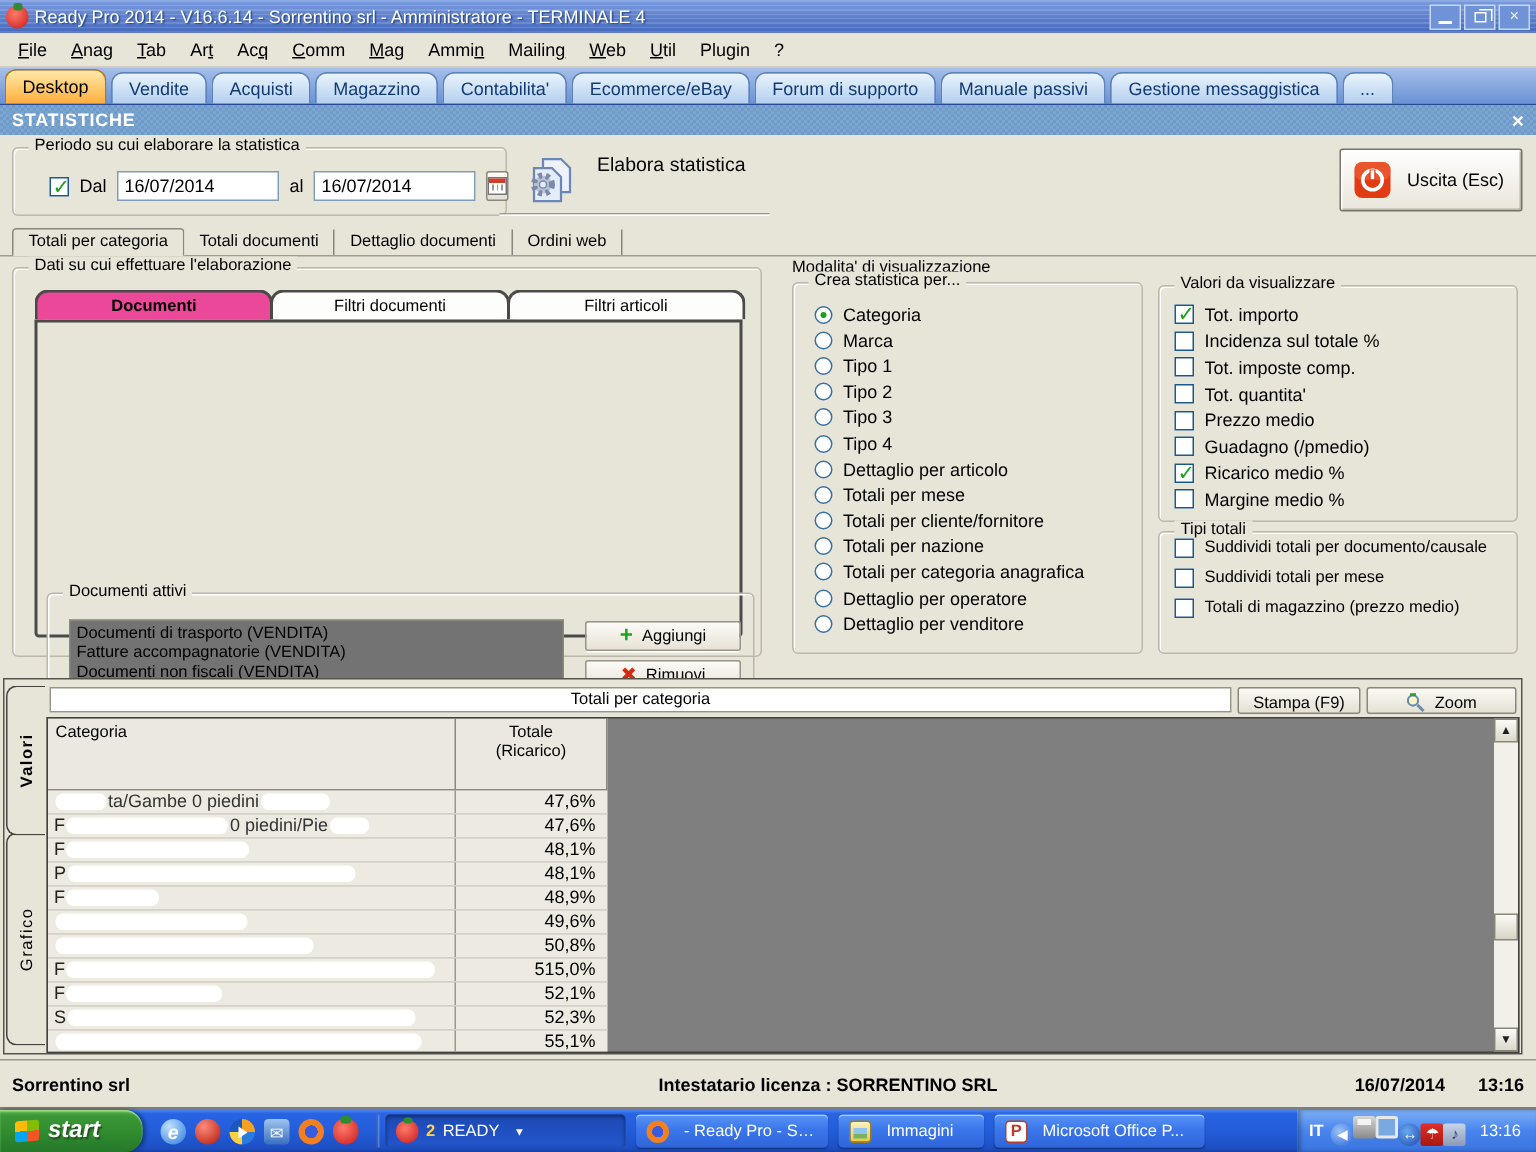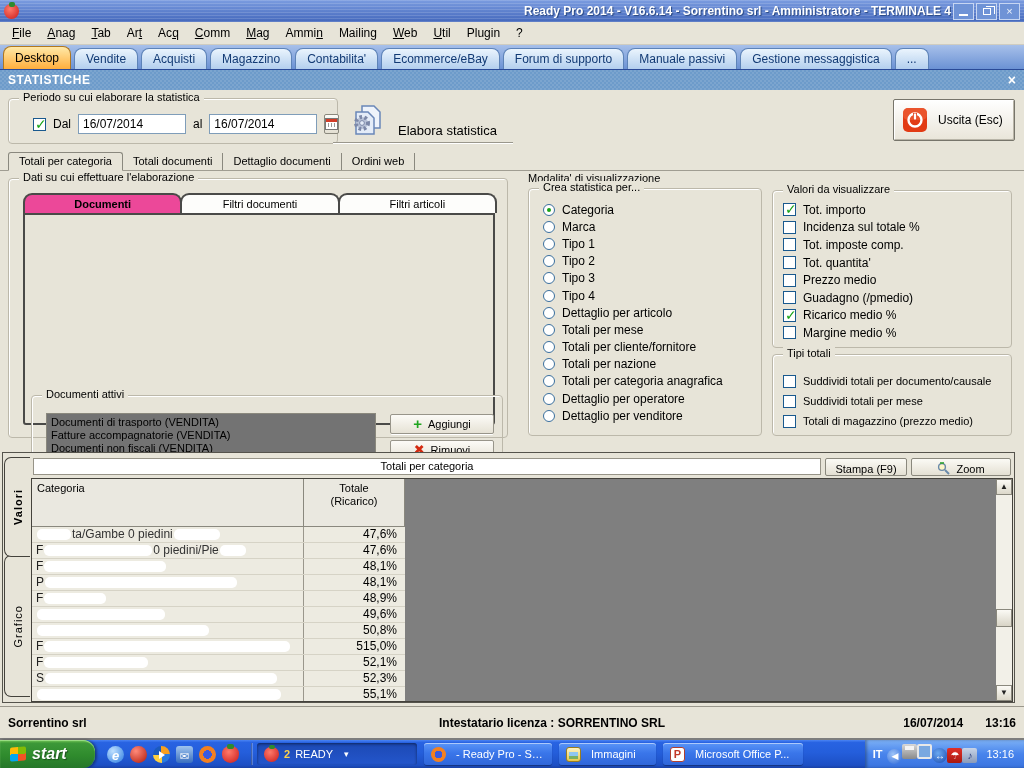--- a/index.html
+++ b/index.html
@@ -4,21 +4,21 @@
 <style>
   *{box-sizing:border-box;margin:0;padding:0;font-family:"Liberation Sans","DejaVu Sans",sans-serif}
   html,body{width:1024px;height:768px;overflow:hidden;background:#7d7d7d}
   #app{position:absolute;left:0;top:0;width:1024px;height:738px;background:#e7e4d8}
 
   
   #titlebar{position:absolute;left:0;top:0;width:1024px;height:22px;
     background:linear-gradient(#7b9ce0,#4468bc);display:flex;align-items:center;padding:0 4px}
   #titlebar::before{content:"";position:absolute;inset:0;
     background:repeating-linear-gradient(0deg,rgba(255,255,255,.14) 0 1px,transparent 1px 3px)}
-  .tb-title{flex:1;text-align:right;color:#fff;font-size:12px;font-weight:bold;
+  .tb-title{flex:1;text-align:left;color:#fff;font-size:12px;font-weight:normal;
     text-shadow:1px 1px 1px #23437e;position:relative;z-index:1;white-space:nowrap;overflow:hidden}
   .winbtn{width:21px;height:17px;margin-left:2px;background:#6f93d6;border:1px solid #c7d6f2;
     color:#eef3fb;font-size:11px;line-height:14px;text-align:center;position:relative;z-index:1}
   .winbtn .minbar{display:block;width:9px;height:2px;background:#fff;margin:10px auto 0}
   .winbtn .restsq{display:block;width:8px;height:7px;border:1px solid #fff;margin:4px auto 0;position:relative}
   .winbtn .restsq::after{content:"";position:absolute;left:2px;top:-3px;width:8px;height:7px;border:1px solid #fff;border-left:none;border-bottom:none}
   #app-icon{width:15px;height:15px;margin-right:4px;position:relative;z-index:1}
 
   
   #menubar{position:absolute;left:0;top:22px;width:1024px;height:23px;background:#e7e4d8;
@@ -58,21 +58,21 @@
   .cal-ic::after{content:"";position:absolute;left:2px;bottom:2px;width:8px;height:4px;
     background:repeating-linear-gradient(90deg,#999 0 1px,transparent 1px 3px)}
 
   
   .cb{width:13px;height:13px;background:#fff;border:1px solid #19598e;display:inline-block;position:relative;flex:none}
   .cb.on::after{content:"✓";position:absolute;left:1px;top:-3px;color:#17a317;font-size:14px;font-weight:bold}
   .rb{width:12px;height:12px;background:#fff;border:1px solid #3a6f9e;border-radius:50%;display:inline-block;position:relative;flex:none}
   .rb.on::after{content:"";position:absolute;left:3px;top:3px;width:4px;height:4px;border-radius:50%;background:#17a317}
 
   
-  #elabora{position:absolute;left:348px;top:102px;display:flex;align-items:flex-end;gap:14px}
+  #elabora{position:absolute;left:348px;top:102px;display:flex;align-items:flex-start;gap:14px}
   #elabora-lbl{font-size:13px}
   #elabora-divider{position:absolute;left:333px;top:142px;width:180px;height:2px;
     border-top:1px solid #9a978c;border-bottom:1px solid #fff}
   #uscita{position:absolute;left:893px;top:99px;width:122px;height:42px;
     background:linear-gradient(#ffffff,#e9e5d9);border:1px solid #77756b;border-radius:2px;
     box-shadow:1px 1px 0 #fff inset, -1px -1px 0 #b9b5a8 inset;display:flex;align-items:center;gap:10px;padding:0 8px}
   #uscita span.txt{font-size:12px}
 
   
   #stat-tabs{position:absolute;left:0px;top:152px;width:1024px;height:19px;border-bottom:1px solid #a09d92;
@@ -105,21 +105,21 @@
   
   #modalita-lbl{position:absolute;left:528px;top:172px;font-size:11px}
   #crea-grp{left:528px;top:188px;width:234px;height:248px}
   #crea-grp .rows{padding:12px 0 0 14px}
   .opt-row{display:flex;align-items:center;gap:7px;height:17.2px;font-size:12px;white-space:nowrap}
 
   #valori-grp{left:772px;top:190px;width:240px;height:158px}
   #valori-grp .rows{padding:10px 0 0 10px}
   .opt-row2{display:flex;align-items:center;gap:7px;height:17.6px;font-size:12px;white-space:nowrap}
   #tipi-grp{left:772px;top:354px;width:240px;height:82px}
-  #tipi-grp .rows{padding:16px 0 0 10px}
+  #tipi-grp .rows{padding:0 0 0 10px}
   .opt-row3{display:flex;align-items:center;gap:7px;height:20px;font-size:11px;white-space:nowrap}
 
   
   #results{position:absolute;left:2px;top:452px;width:1013px;height:251px;border:1px solid #55534c;background:#e7e4d8}
   .side-tab{position:absolute;left:1px;width:26px;border:1px solid #44423c;border-right:none;border-radius:7px 0 0 7px;
     display:flex;align-items:center;justify-content:center;background:#e7e4d8}
   .side-tab span{writing-mode:vertical-rl;transform:rotate(180deg);font-size:11px;letter-spacing:1px}
   #tab-valori{top:4px;height:100px;z-index:2}
   #tab-valori span{font-weight:bold}
   #tab-grafico{top:102px;height:142px}

